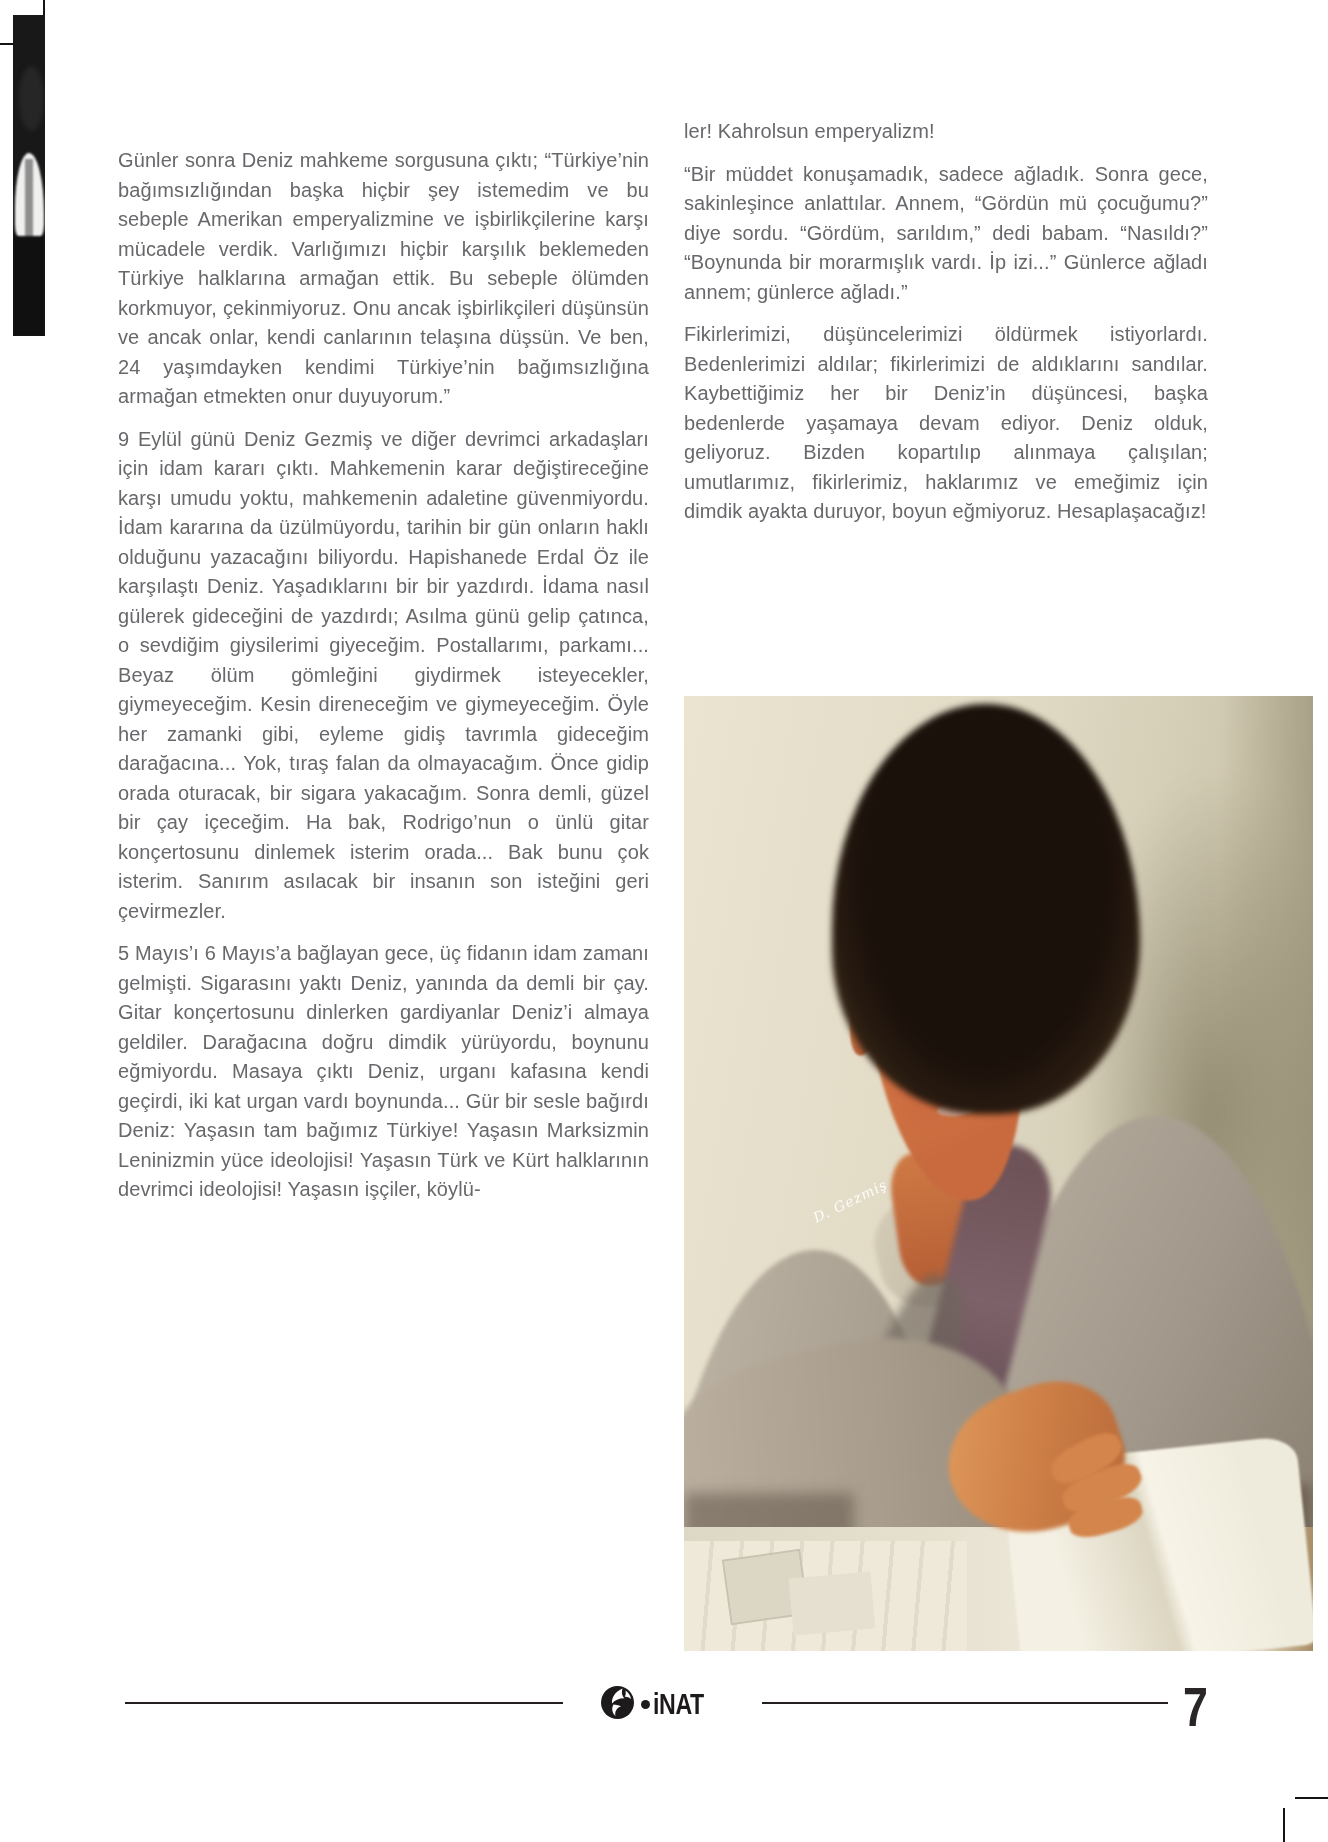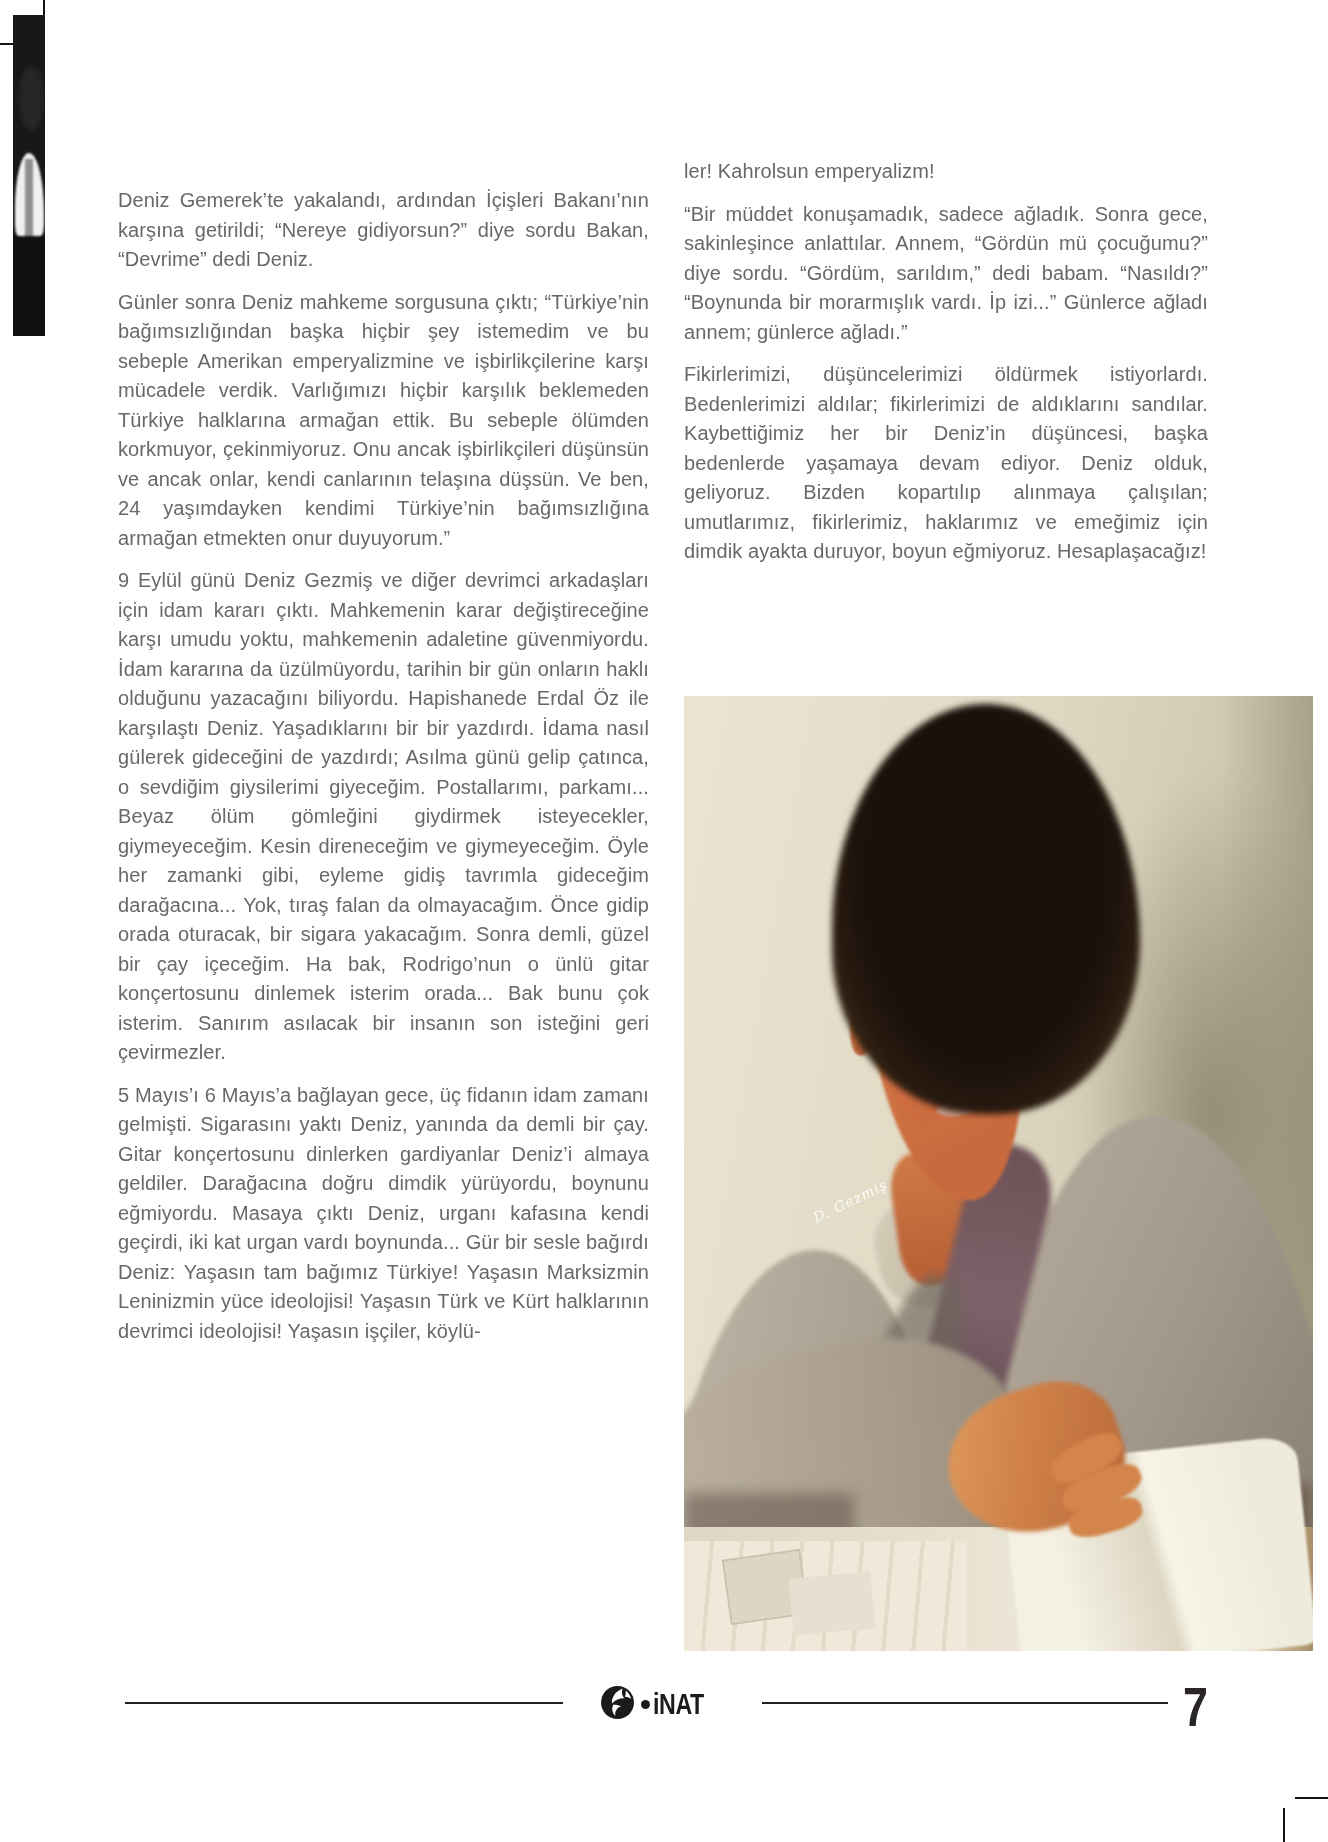--- a/index.html
+++ b/index.html
@@ -15,21 +15,21 @@
 
   
   .strip{position:absolute;left:13px;top:15px;width:32px;height:321px;background:#181818;overflow:hidden;}
   .strip>div{position:absolute;}
   .strip-head{left:18%;top:16%;width:78%;height:20%;background:#262626;border-radius:50%;filter:blur(2px);}
   .strip-shirt{left:6%;top:43%;width:92%;height:27%;background:#f0f0ef;border-radius:48% 52% 25% 25%/65% 70% 18% 18%;filter:blur(1px);}
   .strip-tie{left:36%;top:45%;width:28%;height:28%;background:#8f8f8f;filter:blur(1px);}
   .strip-bottom{left:0;top:69%;width:100%;height:31%;background:#101010;filter:blur(1px);}
 
   
-  .col{position:absolute;color:#67686b;font-size:20px;line-height:29.5px;letter-spacing:.1px;margin-top:40px;}
+  .col{position:absolute;color:#67686b;font-size:20px;line-height:29.5px;letter-spacing:.1px;}
   .col-left{left:118px;top:146px;width:531px;}
   .col-right{left:684px;top:117px;width:524px;}
   .para{margin:0 0 13px 0;text-align:justify;}
 
   
   .photo{position:absolute;left:684px;top:696px;width:629px;height:955px;overflow:hidden;background:#ddd6c1;}
   .photo div{position:absolute;}
   .ph-wall{left:0;top:0;width:100%;height:100%;
     background:linear-gradient(100deg,#eae4d1 0%,#e2dbc6 38%,#d6cfb8 62%,#c6bfa4 84%,#b2ab8f 100%);}
   .ph-wall-shade{left:56%;top:-6%;width:62%;height:118%;
@@ -120,21 +120,20 @@
   <div class="cm cm-br-v"></div>
 
   <div class="strip">
     <div class="strip-head"></div>
     <div class="strip-shirt"></div>
     <div class="strip-tie"></div>
     <div class="strip-bottom"></div>
   </div>
 
   <div class="col col-left">
-      <p class="para">Deniz Gemerek’te yakalandı, ardından İçişleri Bakanı’nın karşına getirildi; “Nereye gidiyorsun?” diye sordu Bakan, “Devrime” dedi Deniz.</p>
       <p class="para">Günler sonra Deniz mahkeme sorgusuna çıktı; “Türkiye’nin bağımsızlığından başka hiçbir şey istemedim ve bu sebeple Amerikan emperyalizmine ve işbirlikçilerine karşı mücadele verdik. Varlığımızı hiçbir karşılık beklemeden Türkiye halklarına armağan ettik. Bu sebeple ölümden korkmuyor, çekinmiyoruz. Onu ancak işbirlikçileri düşünsün ve ancak onlar, kendi canlarının telaşına düşsün. Ve ben, 24 yaşımdayken kendimi Türkiye’nin bağımsızlığına armağan etmekten onur duyuyorum.”</p>
       <p class="para">9 Eylül günü Deniz Gezmiş ve diğer devrimci arkadaşları için idam kararı çıktı. Mahkemenin karar değiştireceğine karşı umudu yoktu, mahkemenin adaletine güvenmiyordu. İdam kararına da üzülmüyordu, tarihin bir gün onların haklı olduğunu yazacağını biliyordu. Hapishanede Erdal Öz ile karşılaştı Deniz. Yaşadıklarını bir bir yazdırdı. İdama nasıl gülerek gideceğini de yazdırdı; Asılma günü gelip çatınca, o sevdiğim giysilerimi giyeceğim. Postallarımı, parkamı... Beyaz ölüm gömleğini giydirmek isteyecekler, giymeyeceğim. Kesin direneceğim ve giymeyeceğim. Öyle her zamanki gibi, eyleme gidiş tavrımla gideceğim darağacına... Yok, tıraş falan da olmayacağım. Önce gidip orada oturacak, bir sigara yakacağım. Sonra demli, güzel bir çay içeceğim. Ha bak, Rodrigo’nun o ünlü gitar konçertosunu dinlemek isterim orada... Bak bunu çok isterim. Sanırım asılacak bir insanın son isteğini geri çevirmezler.</p>
       <p class="para">5 Mayıs’ı 6 Mayıs’a bağlayan gece, üç fidanın idam zamanı gelmişti. Sigarasını yaktı Deniz, yanında da demli bir çay. Gitar konçertosunu dinlerken gardiyanlar Deniz’i almaya geldiler. Darağacına doğru dimdik yürüyordu, boynunu eğmiyordu. Masaya çıktı Deniz, urganı kafasına kendi geçirdi, iki kat urgan vardı boynunda... Gür bir sesle bağırdı Deniz: Yaşasın tam bağımız Türkiye! Yaşasın Marksizmin Leninizmin yüce ideolojisi! Yaşasın Türk ve Kürt halklarının devrimci ideolojisi! Yaşasın işçiler, köylü-</p>
     </div>
   <div class="col col-right">
       <p class="para">ler! Kahrolsun emperyalizm!</p>
       <p class="para">“Bir müddet konuşamadık, sadece ağladık. Sonra gece, sakinleşince anlattılar. Annem, “Gördün mü çocuğumu?” diye sordu. “Gördüm, sarıldım,” dedi babam. “Nasıldı?” “Boynunda bir morarmışlık vardı. İp izi...” Günlerce ağladı annem; günlerce ağladı.”</p>
       <p class="para">Fikirlerimizi, düşüncelerimizi öldürmek istiyorlardı. Bedenlerimizi aldılar; fikirlerimizi de aldıklarını sandılar. Kaybettiğimiz her bir Deniz’in düşüncesi, başka bedenlerde yaşamaya devam ediyor. Deniz olduk, geliyoruz. Bizden kopartılıp alınmaya çalışılan; umutlarımız, fikirlerimiz, haklarımız ve emeğimiz için dimdik ayakta duruyor, boyun eğmiyoruz. Hesaplaşacağız!</p>
     </div>
 

